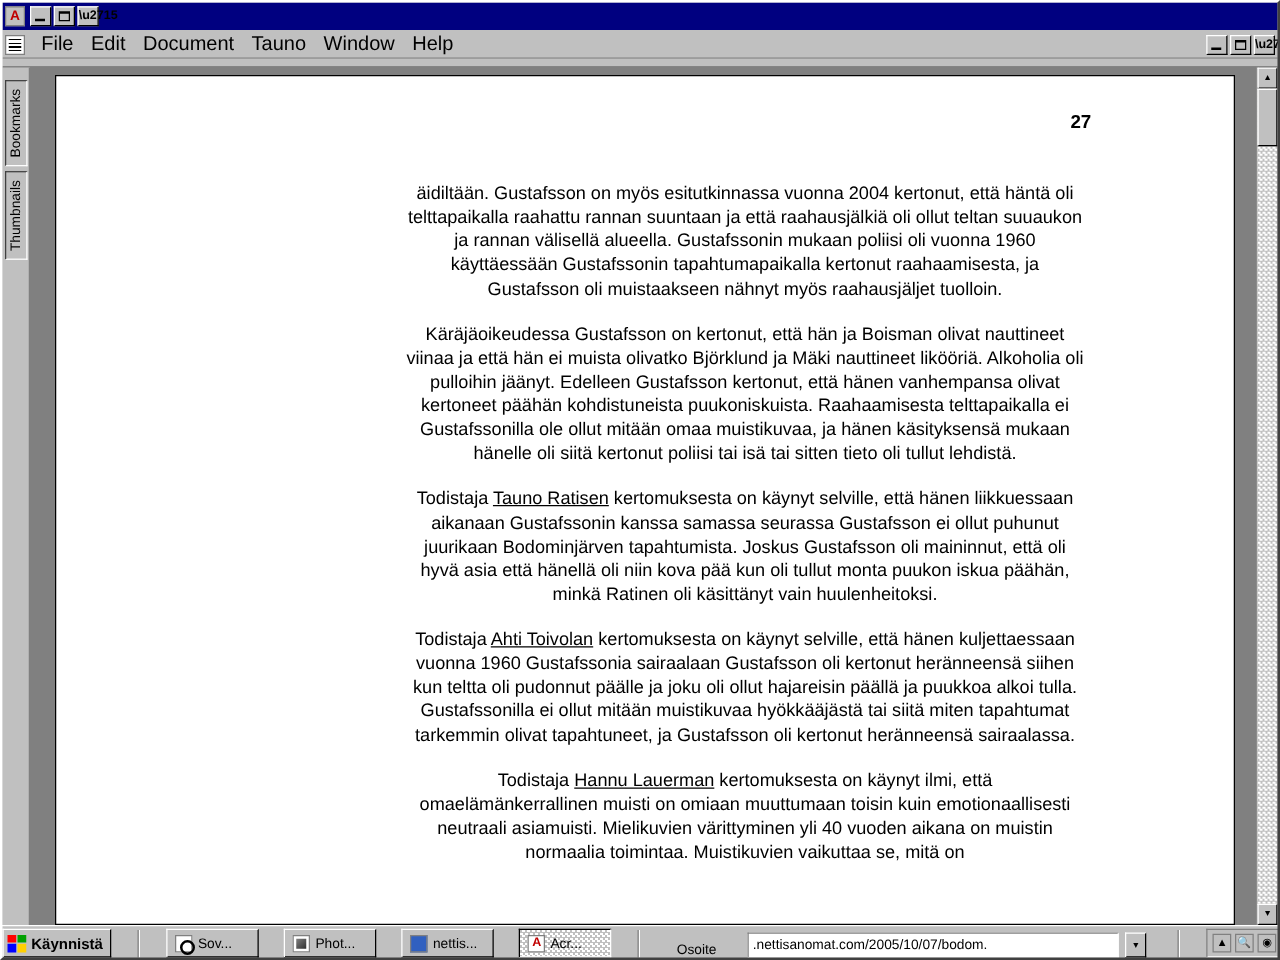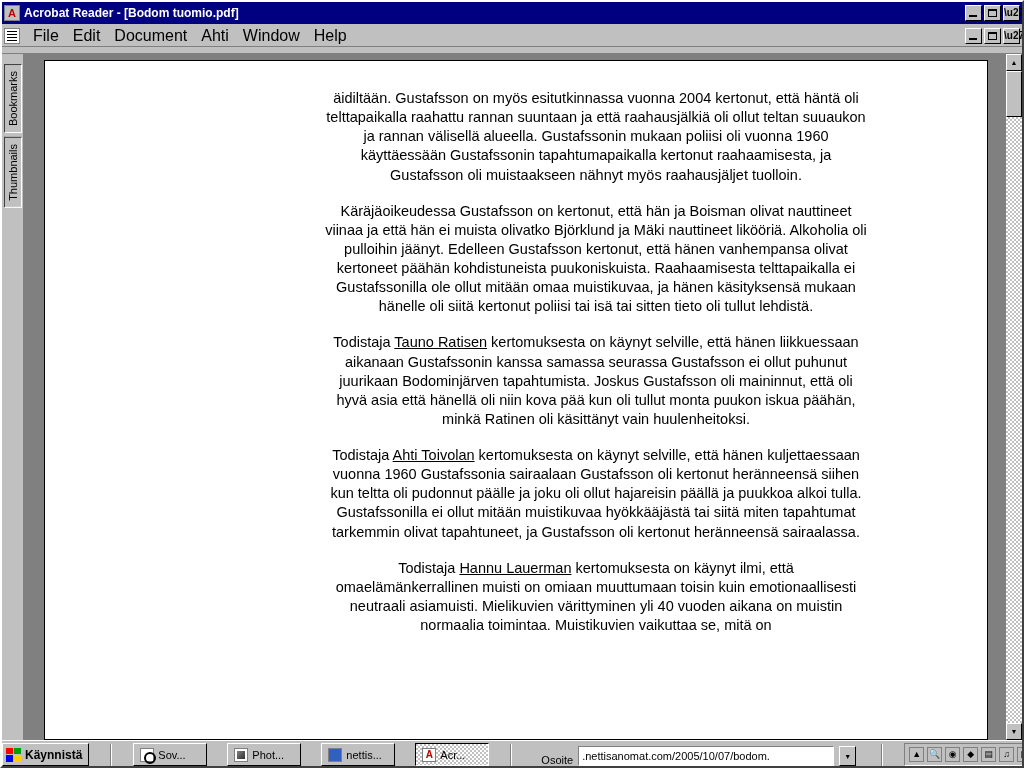--- a/index.html
+++ b/index.html
@@ -305,31 +305,31 @@
   .mini-icon.sov:after{content:"";position:absolute;left:3px;top:3px;width:8px;height:8px;border:2px solid #000;border-radius:50%;}
 
   .addrbar {
     display: flex; align-items: flex-end; gap: 5px;
     height: 23px;
     padding: 0 4px;
     margin-left: 4px;
   }
   .addrlabel { font-size: 11px; color: #000; }
   .addrinput {
-    width: 256px; height: 20px;
+    width: 297px; height: 20px;
     background: #ffffff;
     border-top: 1px solid #808080;
     border-left: 1px solid #808080;
     border-right: 1px solid #ffffff;
     border-bottom: 1px solid #ffffff;
     font-size: 11px;
     color: #000;
     display: flex; align-items: center;
     padding: 0 3px;
-    white-space: nowrap; overflow: hidden;
+    white-space: nowrap; overflow: hidden; margin-left: 20px;
   }
   .dropbtn {
     width: 17px; height: 20px;
     background: #c0c0c0;
     border-top: 1px solid #ffffff;
     border-left: 1px solid #ffffff;
     border-right: 1px solid #000000;
     border-bottom: 1px solid #000000;
     display: flex; align-items: center; justify-content: center;
     font-size: 7px;
@@ -366,40 +366,39 @@
     pointer-events: none;
   }
 </style>
 </head>
 <body>
 
 <div class="app">
 
   <div class="titlebar">
     <div class="app-icon">A</div>
-    <div class="title-text">Acrobat Reader - [Bodom tuomio.pdf]</div>
     <div class="winbtns">
       <div class="winbtn">
           <span class="glyph-min"></span>
         </div>
       <div class="winbtn">
           <span class="glyph-max"></span>
         </div>
       <div class="winbtn">
           <span class="glyph-close">\u2715</span>
         </div>
     </div>
   </div>
 
   <div class="menubar">
     <div class="doc-icon"></div>
     <div class="menu-item">File</div>
     <div class="menu-item">Edit</div>
     <div class="menu-item">Document</div>
-    <div class="menu-item">Ahti</div>
+    <div class="menu-item">Tauno</div>
     <div class="menu-item">Window</div>
     <div class="menu-item">Help</div>
     <div class="spacer"></div>
     <div class="mdibtns">
       <div class="winbtn">
           <span class="glyph-min"></span>
         </div>
       <div class="winbtn">
           <span class="glyph-max"></span>
         </div>
@@ -414,20 +413,21 @@
   <div class="client">
 
     <div class="tabrail">
       <div class="vtab">Bookmarks</div>
       <div class="vtab">Thumbnails</div>
     </div>
 
     <div class="docarea">
       <div class="page-wrap">
         <div class="page">
+          <div class="pagenum">27</div>
           <div class="doc-body">
               <p><span>äidiltään. Gustafsson on myös esitutkinnassa vuonna 2004 kertonut, että häntä oli telttapaikalla raahattu rannan suuntaan  ja että raahausjälkiä oli ollut teltan suuaukon ja rannan välisellä alueella.  Gustafssonin mukaan poliisi oli vuonna 1960 käyttäessään Gustafssonin tapahtumapaikalla kertonut raahaamisesta, ja Gustafsson oli muistaakseen nähnyt myös raahausjäljet tuolloin.</span></p>
               <p><span>Käräjäoikeudessa Gustafsson on kertonut, että hän ja Boisman olivat nauttineet viinaa ja että hän ei muista olivatko Björklund ja Mäki nauttineet likööriä. Alkoholia oli pulloihin jäänyt. Edelleen Gustafsson kertonut, että hänen vanhempansa olivat kertoneet päähän kohdistuneista puukoniskuista. Raahaamisesta telttapaikalla ei Gustafssonilla ole ollut mitään omaa muistikuvaa, ja hänen käsityksensä mukaan hänelle oli siitä kertonut poliisi tai isä tai sitten tieto oli tullut lehdistä.</span></p>
               <p><span>Todistaja </span><span class="u">Tauno Ratisen</span><span> kertomuksesta on käynyt selville, että hänen liikkuessaan aikanaan Gustafssonin kanssa samassa seurassa Gustafsson ei ollut puhunut juurikaan Bodominjärven tapahtumista. Joskus Gustafsson oli maininnut, että oli hyvä asia että hänellä oli niin kova pää kun oli tullut monta puukon iskua päähän, minkä Ratinen oli käsittänyt vain huulenheitoksi.</span></p>
               <p><span>Todistaja  </span><span class="u">Ahti Toivolan</span><span> kertomuksesta on käynyt selville, että hänen kuljettaessaan vuonna 1960 Gustafssonia sairaalaan Gustafsson oli kertonut heränneensä siihen kun teltta oli pudonnut päälle ja joku oli ollut hajareisin päällä ja puukkoa alkoi tulla. Gustafssonilla ei ollut mitään muistikuvaa hyökkääjästä tai siitä miten tapahtumat tarkemmin olivat tapahtuneet, ja Gustafsson oli kertonut heränneensä sairaalassa.</span></p>
               <p><span>Todistaja </span><span class="u">Hannu Lauerman</span><span> kertomuksesta on käynyt ilmi, että omaelämänkerrallinen muisti on omiaan muuttumaan toisin kuin emotionaallisesti neutraali asiamuisti. Mielikuvien värittyminen yli 40 vuoden aikana on muistin normaalia toimintaa. Muistikuvien vaikuttaa se, mitä on</span></p>
             </div>
         </div>
       </div>
       <div class="vscroll">

